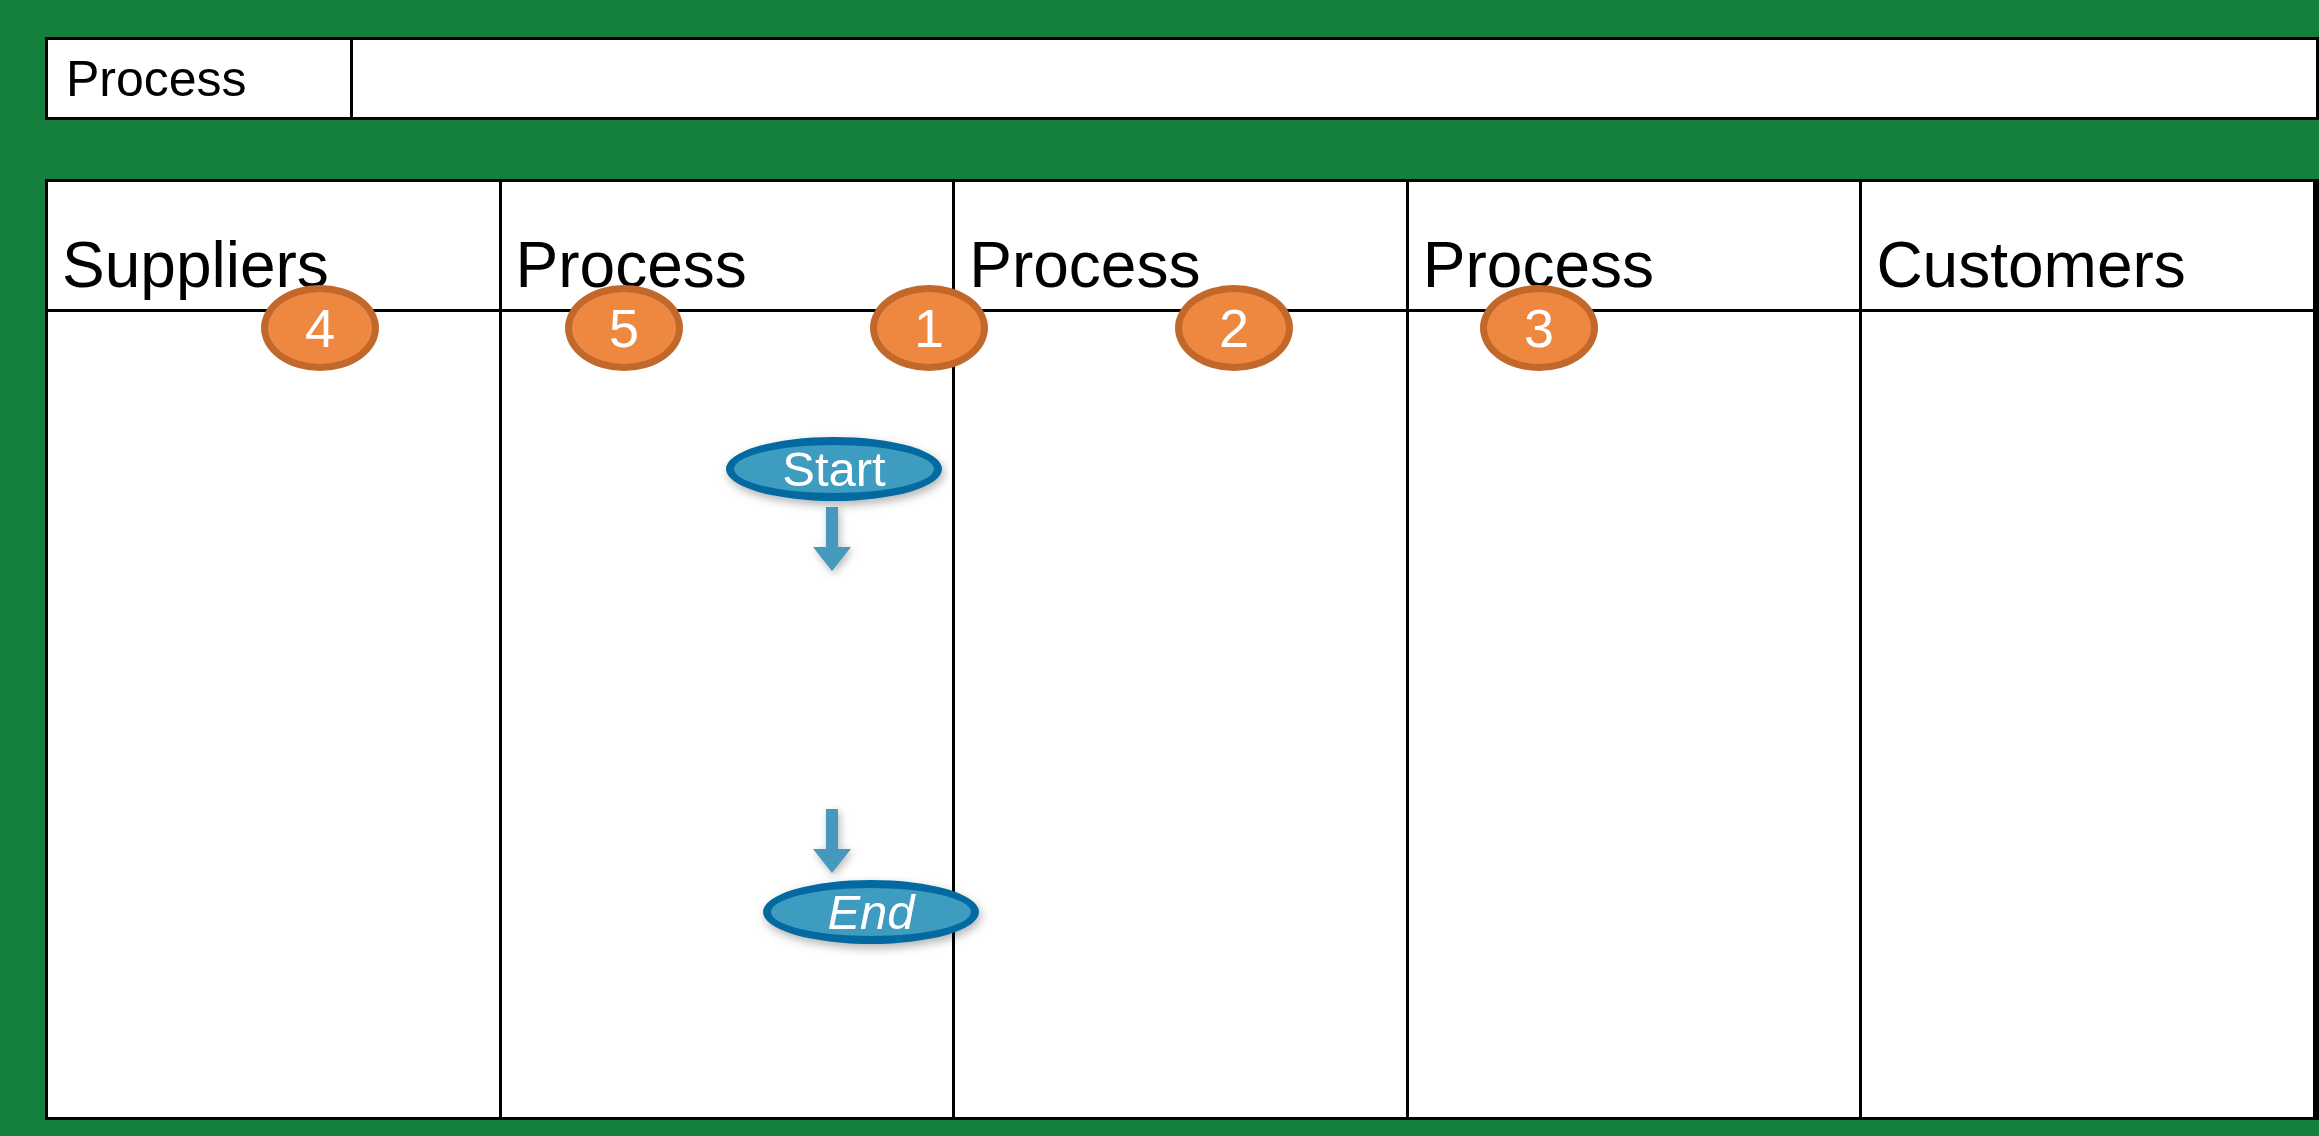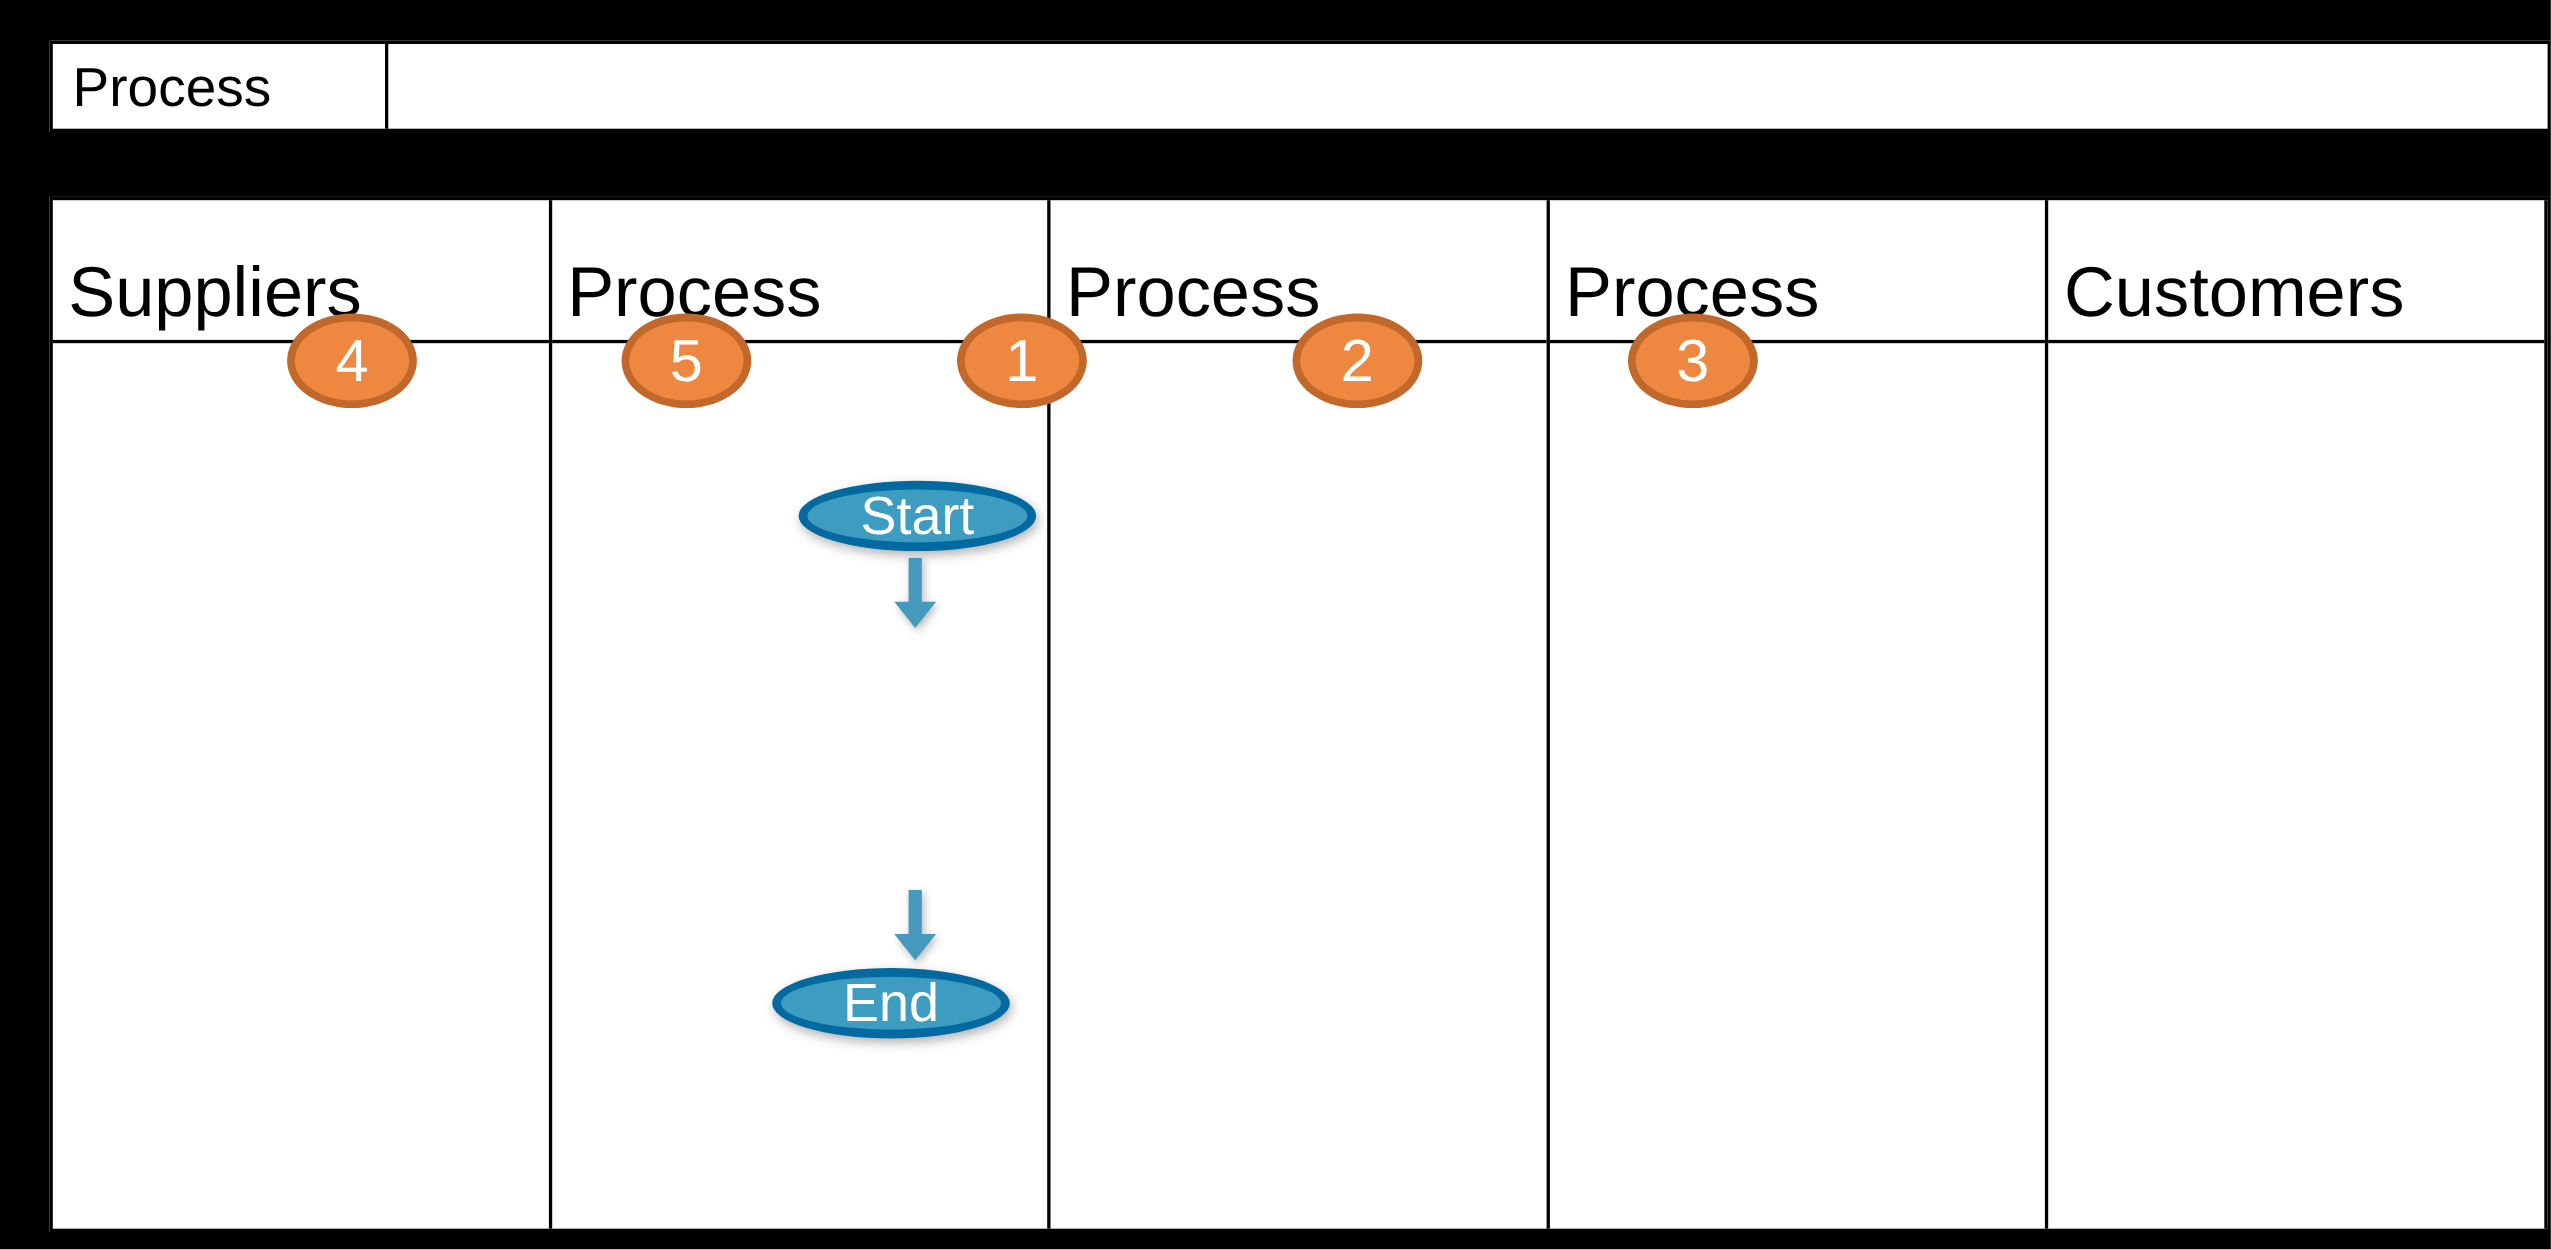--- a/index.html
+++ b/index.html
@@ -10,21 +10,21 @@
   }
   body {
     font-family: "Liberation Sans", sans-serif;
     -webkit-font-smoothing: antialiased;
   }
 
   #canvas {
     position: relative;
     width: 2319px;
     height: 1136px;
-    background: #000000;
+    background: #15803d;
     overflow: hidden;
   }
 
   
   .title-row {
     position: absolute;
     left: 45px;
     top: 37px;
     width: 2274px;
     height: 83px;
@@ -145,21 +145,21 @@
     pointer-events: auto;
   }
   .flow-node .node-text {
     color: #ffffff;
     font-size: 49px;
     line-height: 1;
     white-space: nowrap;
     user-select: none;
   }
   .node-start { left: 678px; top: 255px; }
-  .node-end   { left: 654px; top: 698px; }
+  .node-end   { left: 715px; top: 698px; font-style: italic; }
 
   .flow-arrow {
     position: absolute;
     width: 42px;
     height: 66px;
     pointer-events: auto;
   }
   .arrow-1 { left: 763px; top: 325px; }
   .arrow-2 { left: 763px; top: 627px; }
   .flow-arrow svg { display: block; width: 100%; height: 100%;

